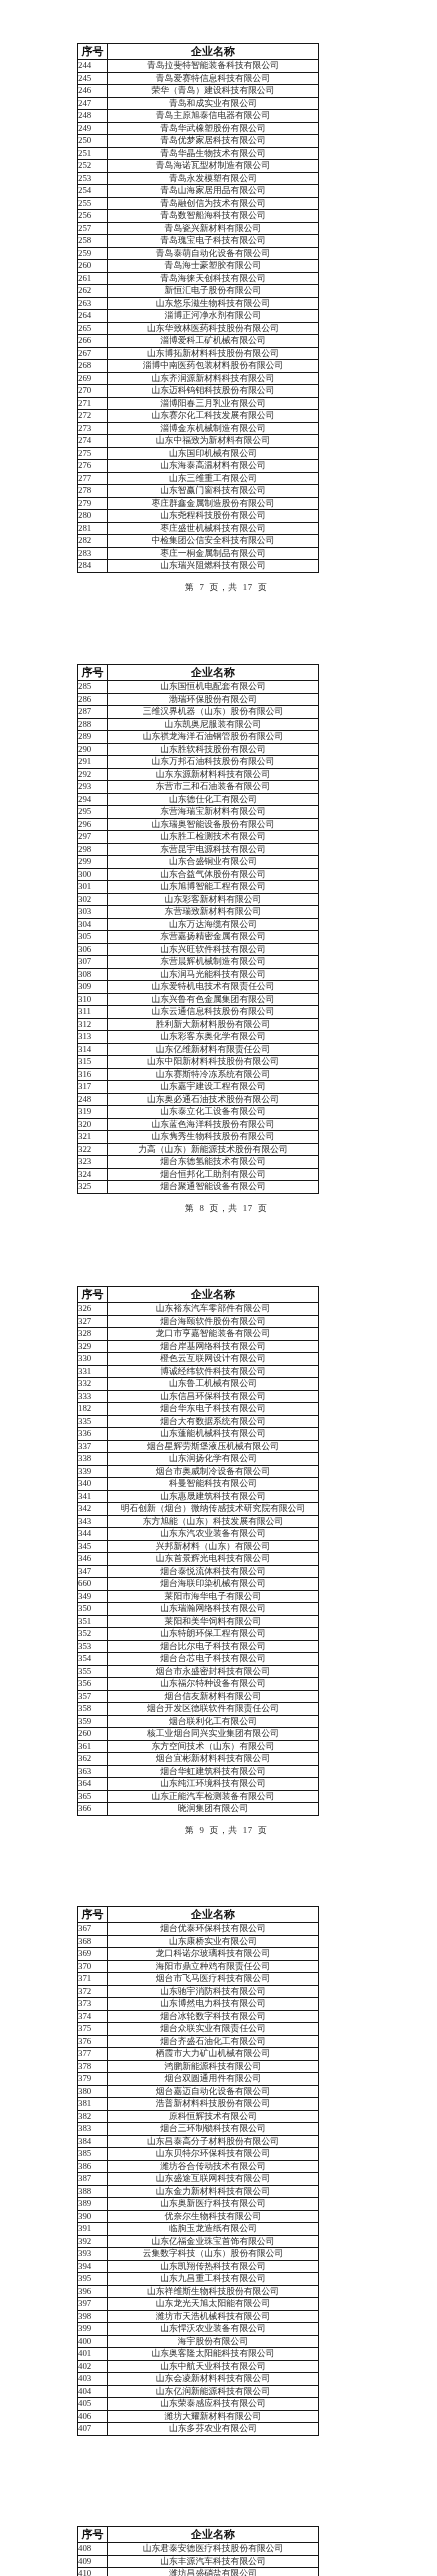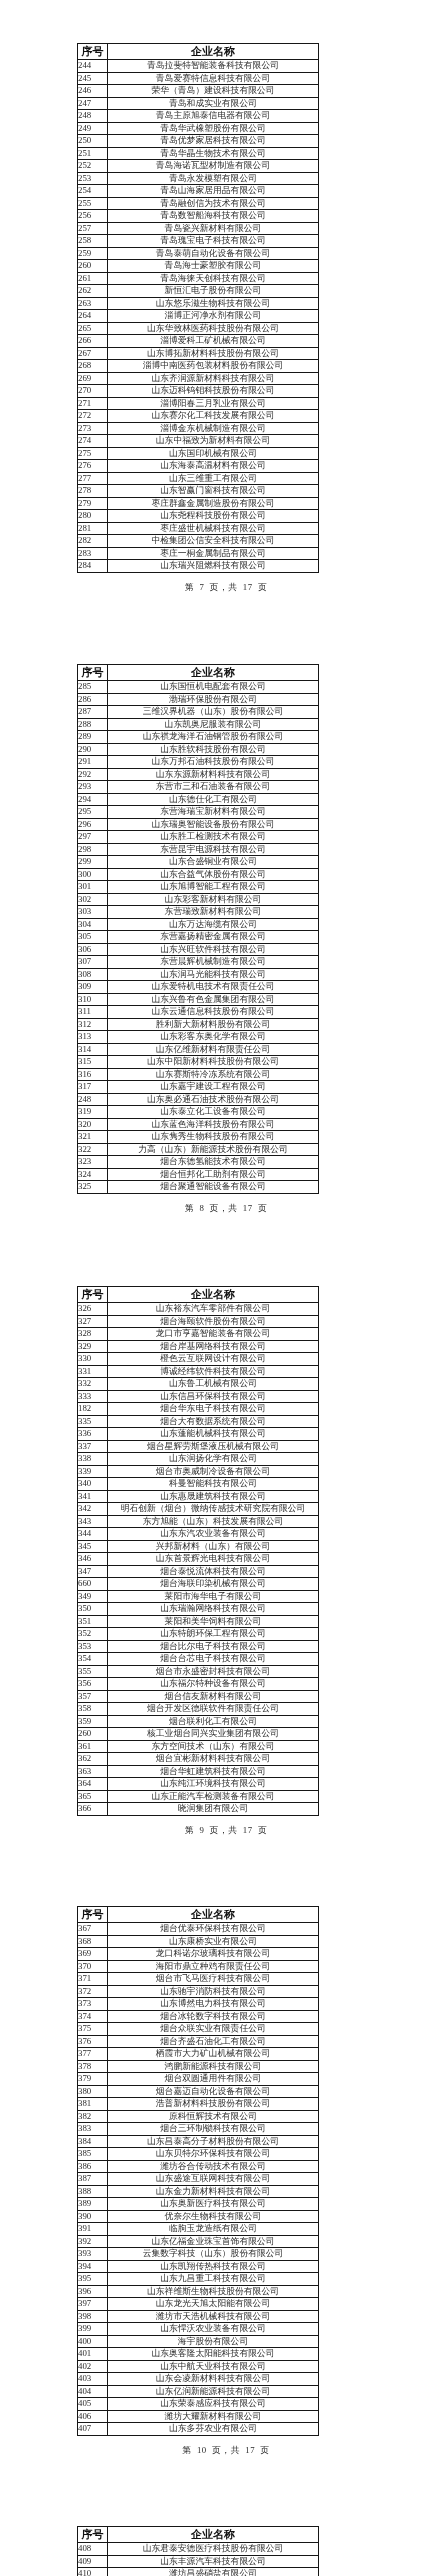--- a/index.html
+++ b/index.html
@@ -796,21 +796,20 @@
           <tr>
             <td class="col-no">406</td>
             <td class="col-name">潍坊大耀新材料有限公司</td>
           </tr>
           <tr>
             <td class="col-no">407</td>
             <td class="col-name">山东多芬农业有限公司</td>
           </tr>
         </tbody>
     </table>
-    <p class="page-footer">第 10 页，共 17 页</p>
   </section>
 
   <section class="page page-t5">
     <table class="ctable">
       <colgroup>
         <col class="c-no">
         <col class="c-name">
       </colgroup>
       <thead>
         <tr>

